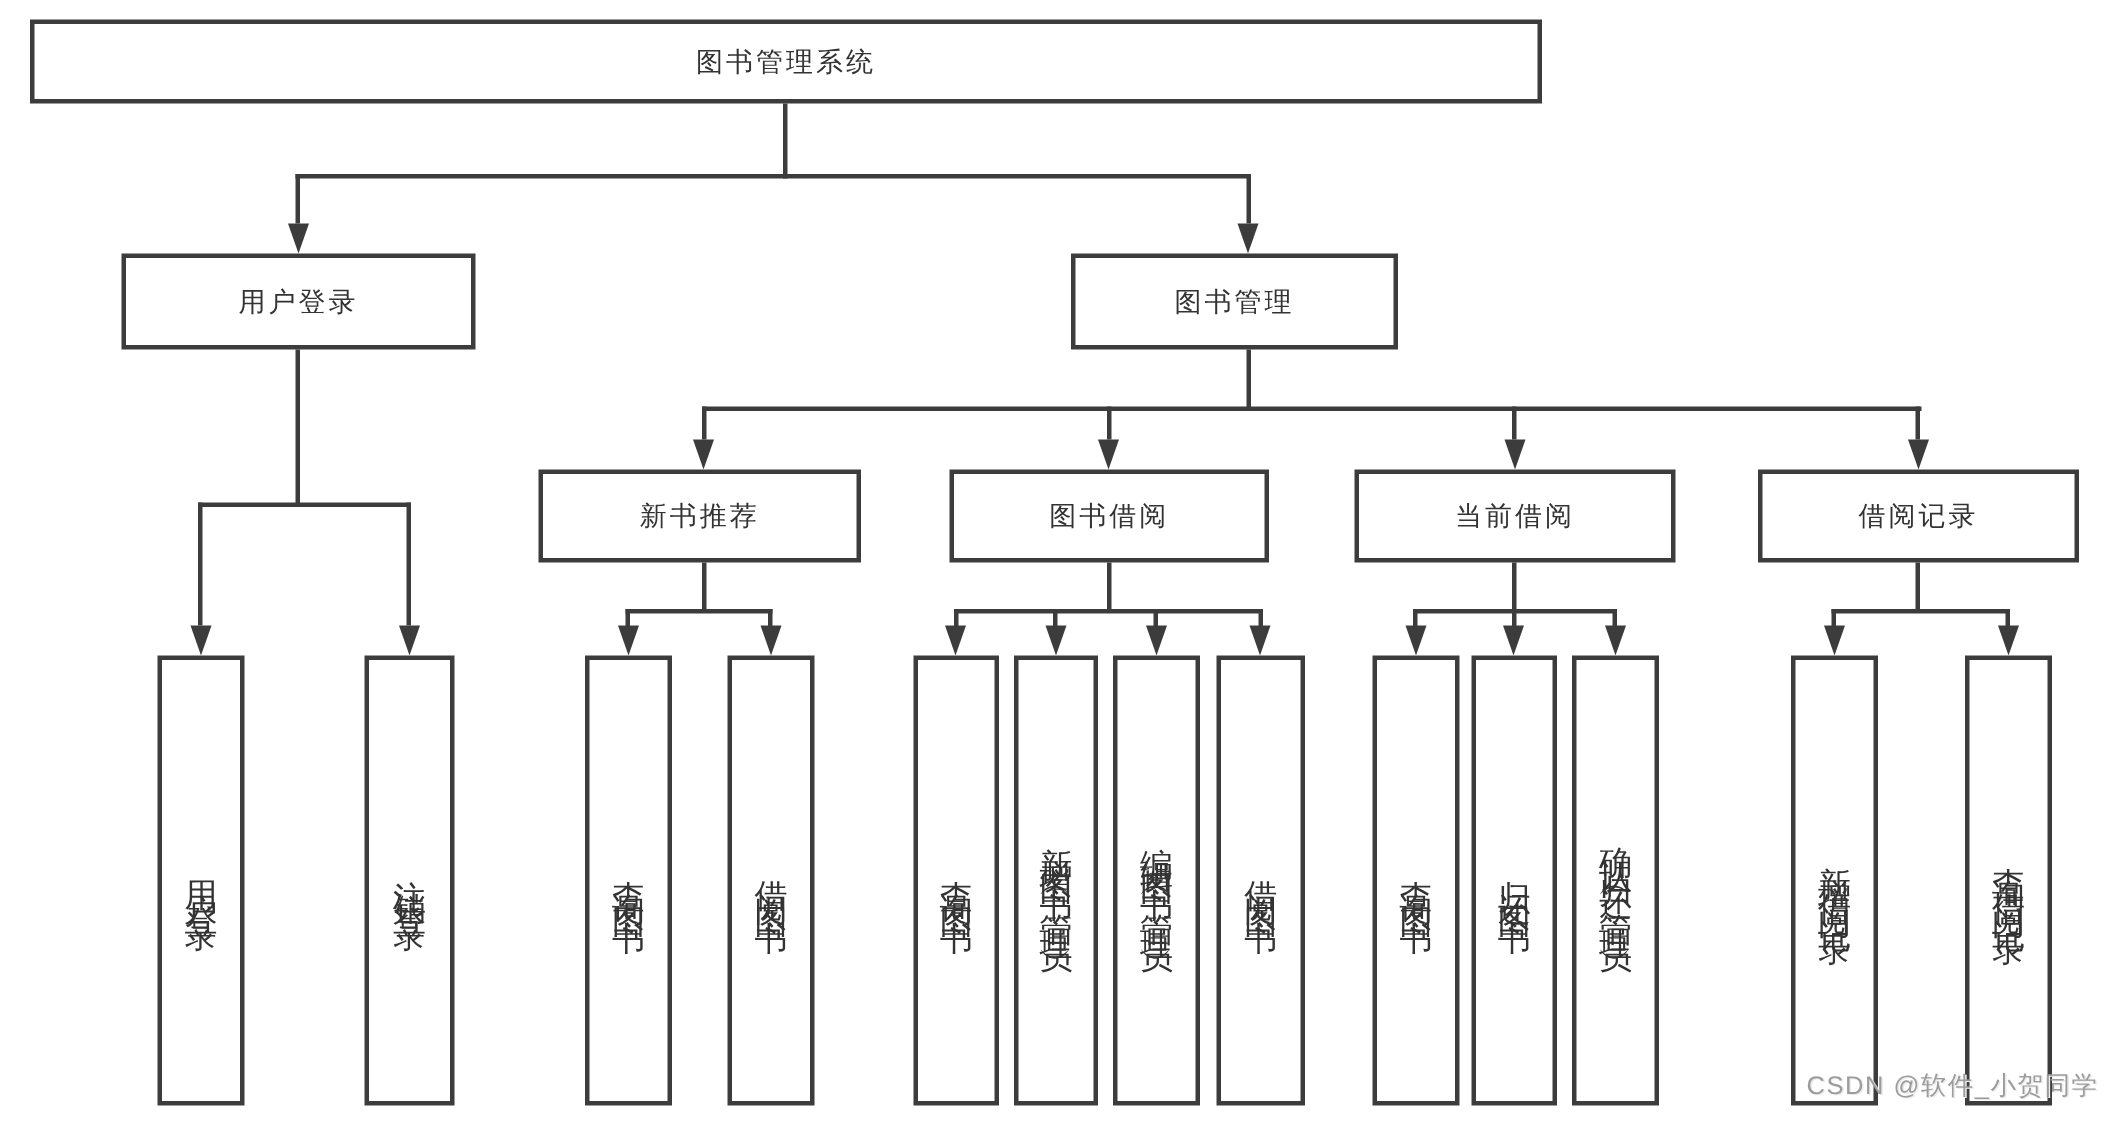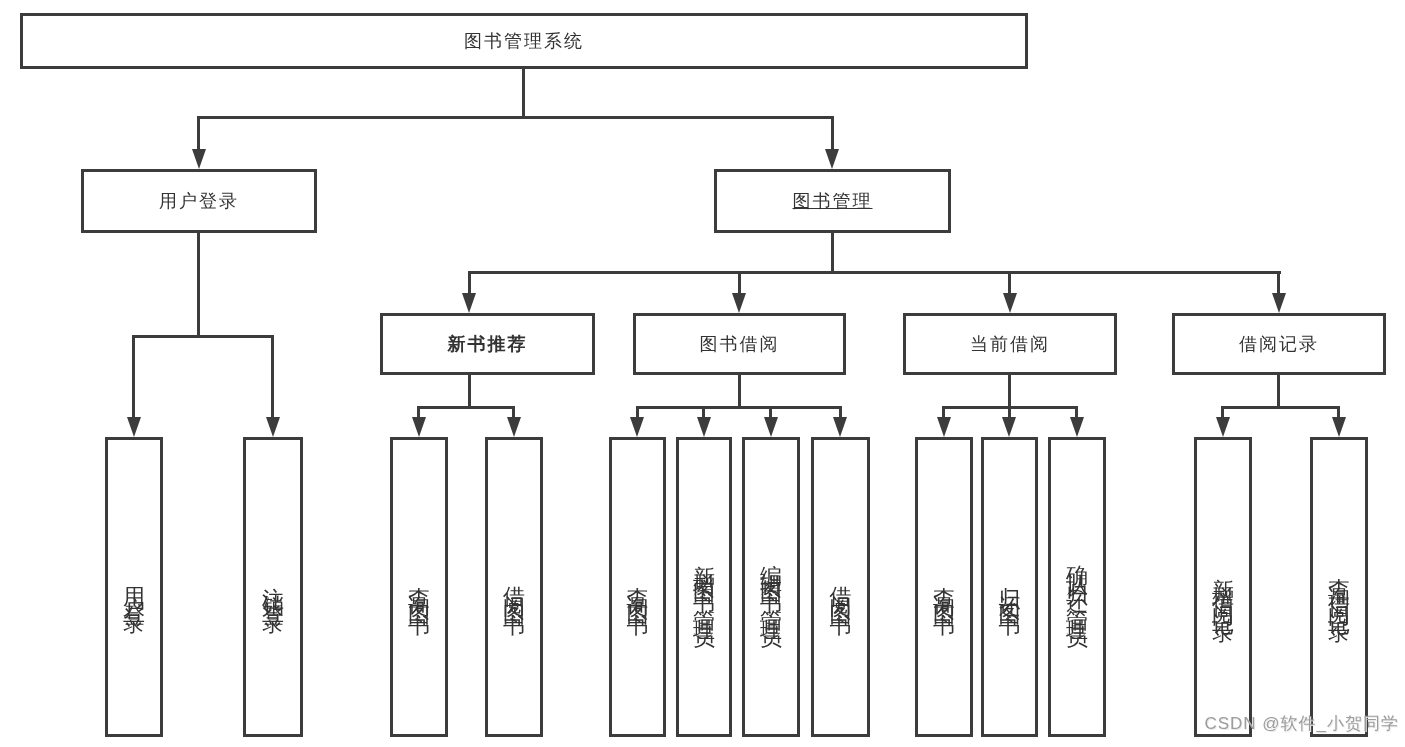--- a/index.html
+++ b/index.html
@@ -72,21 +72,21 @@
   <div class="vl" style="left:522px;top:69px;height:50px;"></div>
   <div class="hl" style="left:197px;top:116px;width:637px;"></div>
   <div class="vl" style="left:197px;top:116px;height:33px;"></div>
   <div class="vl" style="left:831px;top:116px;height:33px;"></div>
   <div class="arrow" style="left:192px;top:149px;"></div>
   <div class="arrow" style="left:825px;top:149px;"></div>
 
   <div class="box" style="left:81px;top:169px;width:236px;height:64px;">
     <span>用户登录</span>
   </div>
-  <div class="box" style="left:714px;top:169px;width:237px;height:64px;text-decoration:underline;">
+  <div class="box" style="left:714px;top:169px;width:218px;height:64px;">
     <span>图书管理</span>
   </div>
 
   <div class="vl" style="left:197px;top:233px;height:104px;"></div>
   <div class="hl" style="left:132px;top:335px;width:142px;"></div>
   <div class="vl" style="left:132px;top:335px;height:82px;"></div>
   <div class="vl" style="left:271px;top:335px;height:82px;"></div>
   <div class="arrow" style="left:127px;top:417px;"></div>
   <div class="arrow" style="left:266px;top:417px;"></div>
 
@@ -94,21 +94,21 @@
   <div class="hl" style="left:468px;top:271px;width:813px;"></div>
   <div class="vl" style="left:468px;top:271px;height:22px;"></div>
   <div class="vl" style="left:738px;top:271px;height:22px;"></div>
   <div class="vl" style="left:1008px;top:271px;height:22px;"></div>
   <div class="vl" style="left:1277px;top:271px;height:22px;"></div>
   <div class="arrow" style="left:462px;top:293px;"></div>
   <div class="arrow" style="left:732px;top:293px;"></div>
   <div class="arrow" style="left:1003px;top:293px;"></div>
   <div class="arrow" style="left:1272px;top:293px;"></div>
 
-  <div class="box" style="left:380px;top:313px;width:215px;height:62px;font-weight:bold;">
+  <div class="box" style="left:359px;top:313px;width:215px;height:62px;">
     <span>新书推荐</span>
   </div>
   <div class="box" style="left:633px;top:313px;width:213px;height:62px;">
     <span>图书借阅</span>
   </div>
   <div class="box" style="left:903px;top:313px;width:214px;height:62px;">
     <span>当前借阅</span>
   </div>
   <div class="box" style="left:1172px;top:313px;width:214px;height:62px;">
     <span>借阅记录</span>

